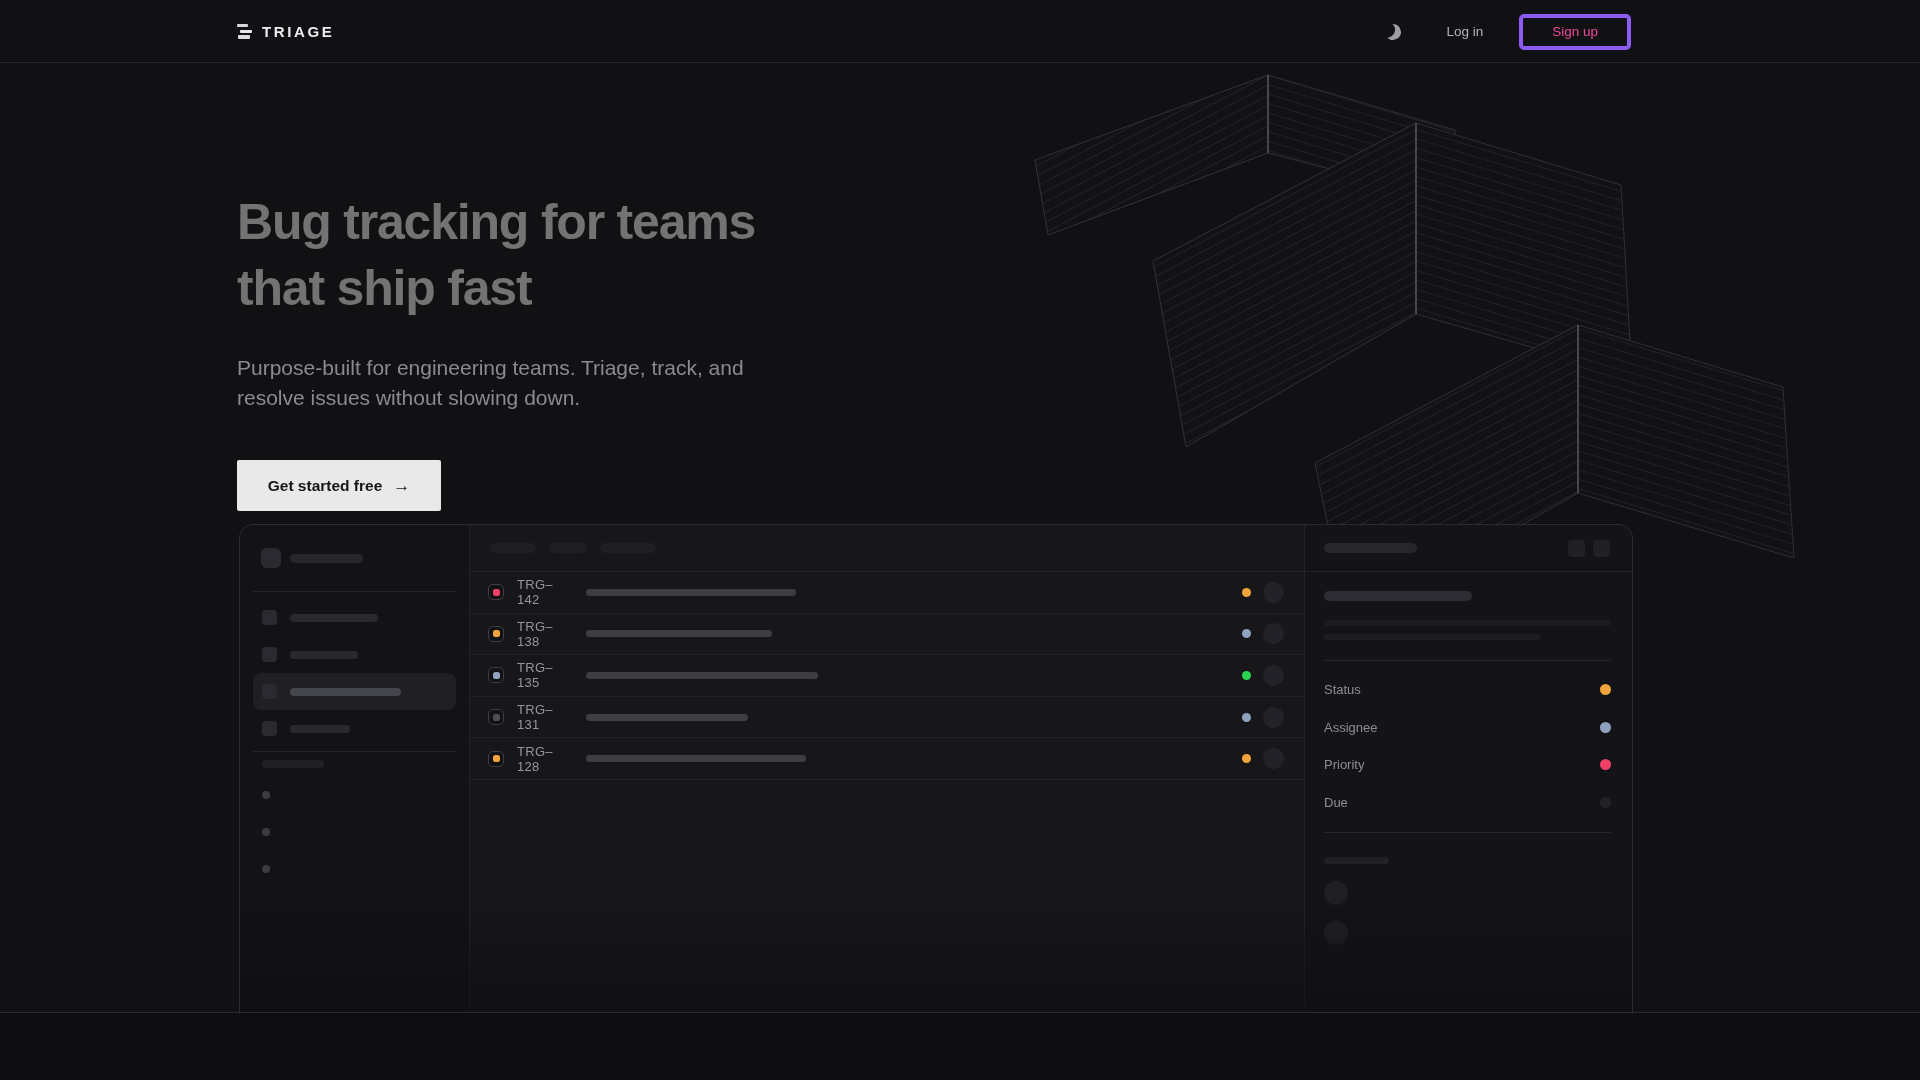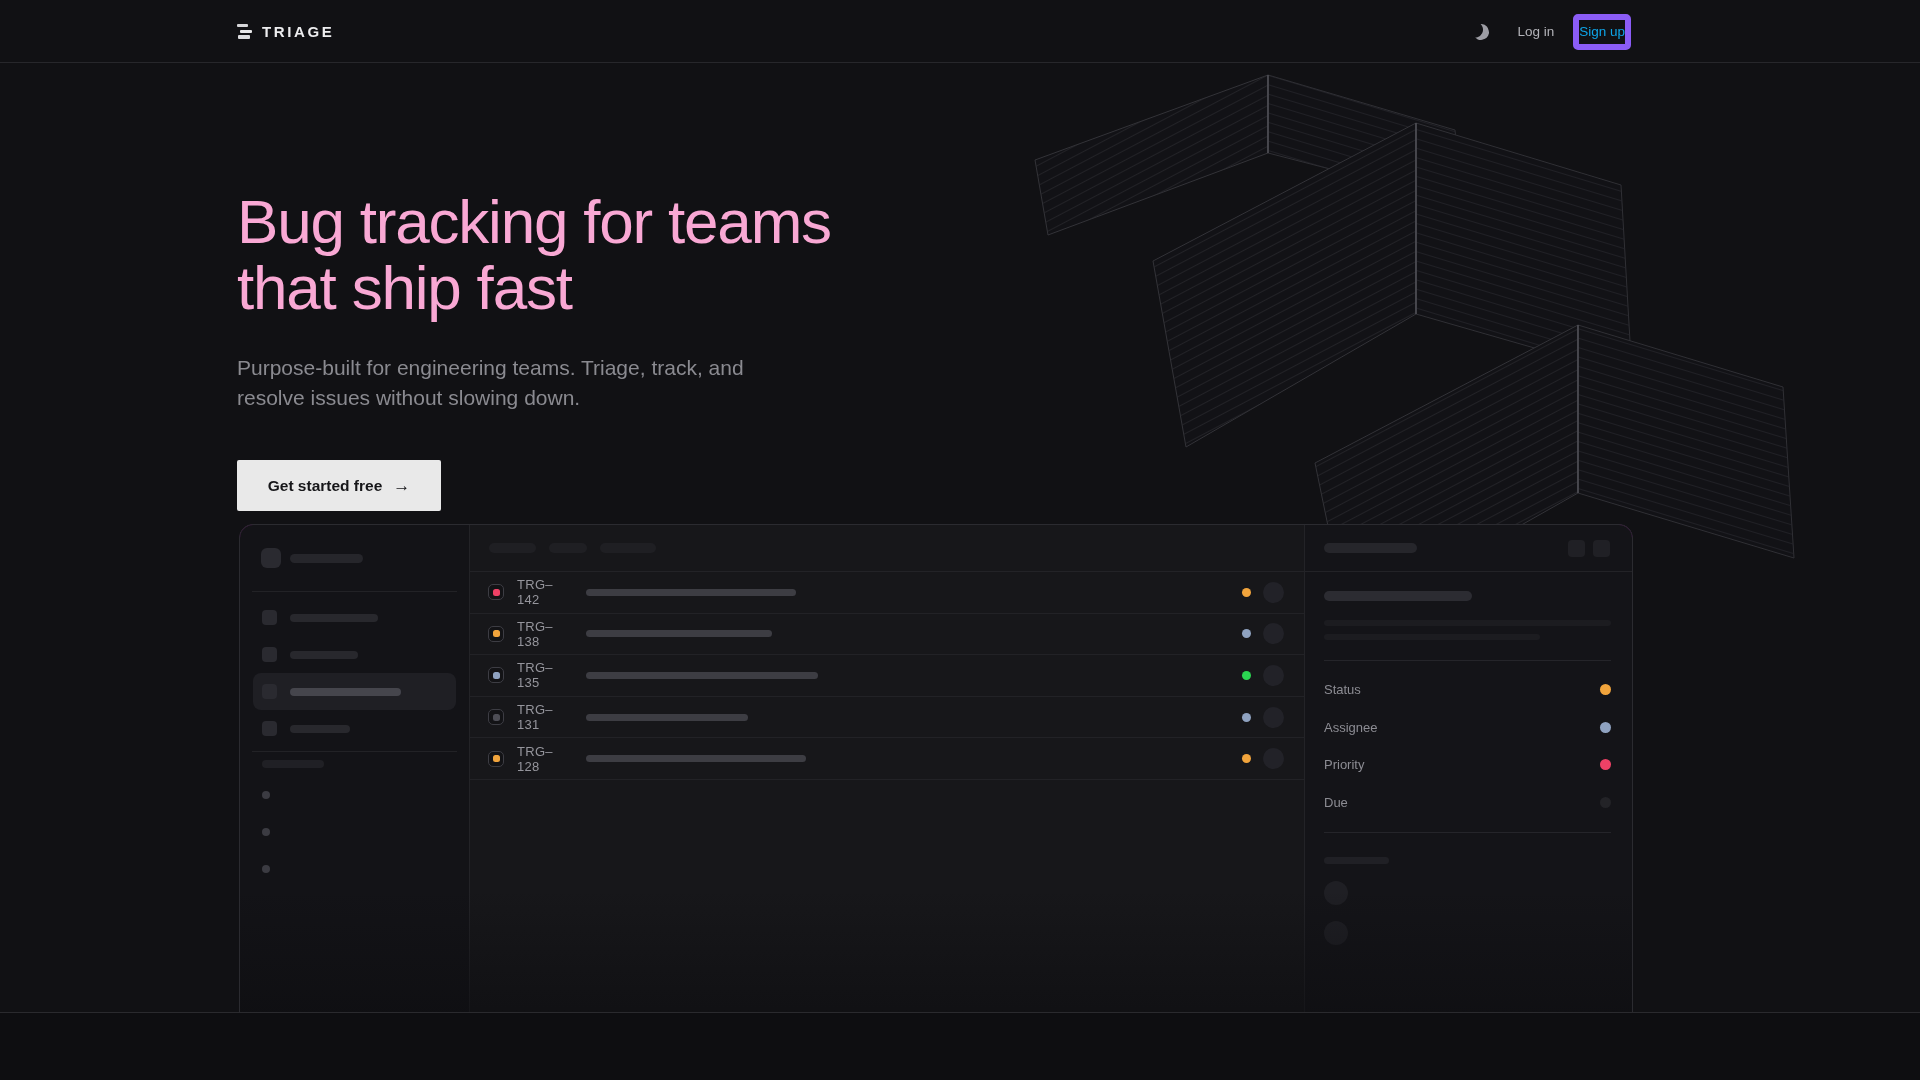--- a/index.html
+++ b/index.html
@@ -11,36 +11,36 @@
     border-bottom:1px solid #27272b; z-index:5; }
   .brand { position:absolute; left:237px; top:0; height:63px; display:flex;
     align-items:center; gap:10px; cursor:pointer; }
   .brand-icon { position:relative; width:15px; height:15px; }
   .brand-icon i { position:absolute; display:block; height:3.4px; border-radius:1px; background:#e8e8ea; }
   .brand-icon i:nth-child(1){ left:0; top:0; width:11px; background:#d6d6d9;}
   .brand-icon i:nth-child(2){ left:3px; top:5.6px; width:12px; }
   .brand-icon i:nth-child(3){ left:1px; top:11.2px; width:12px; background:#dcdcdf;}
   .brand-name { font-size:15px; font-weight:700; letter-spacing:2.6px; color:#ededef; }
   .header-right { position:absolute; right:289px; top:0; height:63px; display:flex;
-    align-items:center; gap:19px; }
+    align-items:center; gap:36px; }
   .theme-toggle { width:34px; height:34px; display:flex; align-items:center;
     justify-content:center; cursor:pointer; }
   .moon { width:16px; height:16px; border-radius:50%;
     box-shadow: inset -5px -4px 0 0 #9d9da4; transform:rotate(-18deg); }
   .login-link { font-size:13.5px; color:#b3b3b9; cursor:pointer; }
-  .signup-btn { height:36px; padding:0 0; display:flex; align-items:center;
-    font-size:13.5px; color:#0ea5e9; background:transparent;
-    border:6px solid #8b5cf6; border-radius:5px; cursor:pointer; }
+  .signup-btn { height:36px; padding:0 29px; display:flex; align-items:center;
+    font-size:13.5px; color:#ec4899; background:transparent;
+    border:4px solid #8b5cf6; border-radius:5px; cursor:pointer; }
 
   
   .hero { position:relative; height:949px; overflow:hidden; background:#111114; }
   .wire-art { position:absolute; left:980px; top:0; width:830px; height:540px;
     pointer-events:none; }
-  .hero-title { position:absolute; left:237px; top:126px; font-size:62px;
-    line-height:66px; font-weight:400; letter-spacing:-1.2px; color:#f9a8d4; }
+  .hero-title { position:absolute; left:237px; top:126px; font-size:50px;
+    line-height:66px; font-weight:700; letter-spacing:-1.2px; color:#737373; }
   .hero-sub { position:absolute; left:237px; top:290px; font-size:21px;
     line-height:30px; font-weight:400; color:#8a8a90; }
   .cta-btn { position:absolute; left:237px; top:397px; width:204px; height:51px;
     display:flex; align-items:center; justify-content:center; gap:11px;
     background:#e9e9e9; border:none; border-radius:2px; cursor:pointer;
     font-size:15.5px; font-weight:700; color:#161619; font-family:"Liberation Sans",sans-serif; }
   .cta-arrow { font-size:17px; font-weight:400; }
 
   
   .mockup { position:absolute; left:239px; top:461px; width:1394px; height:552px;

